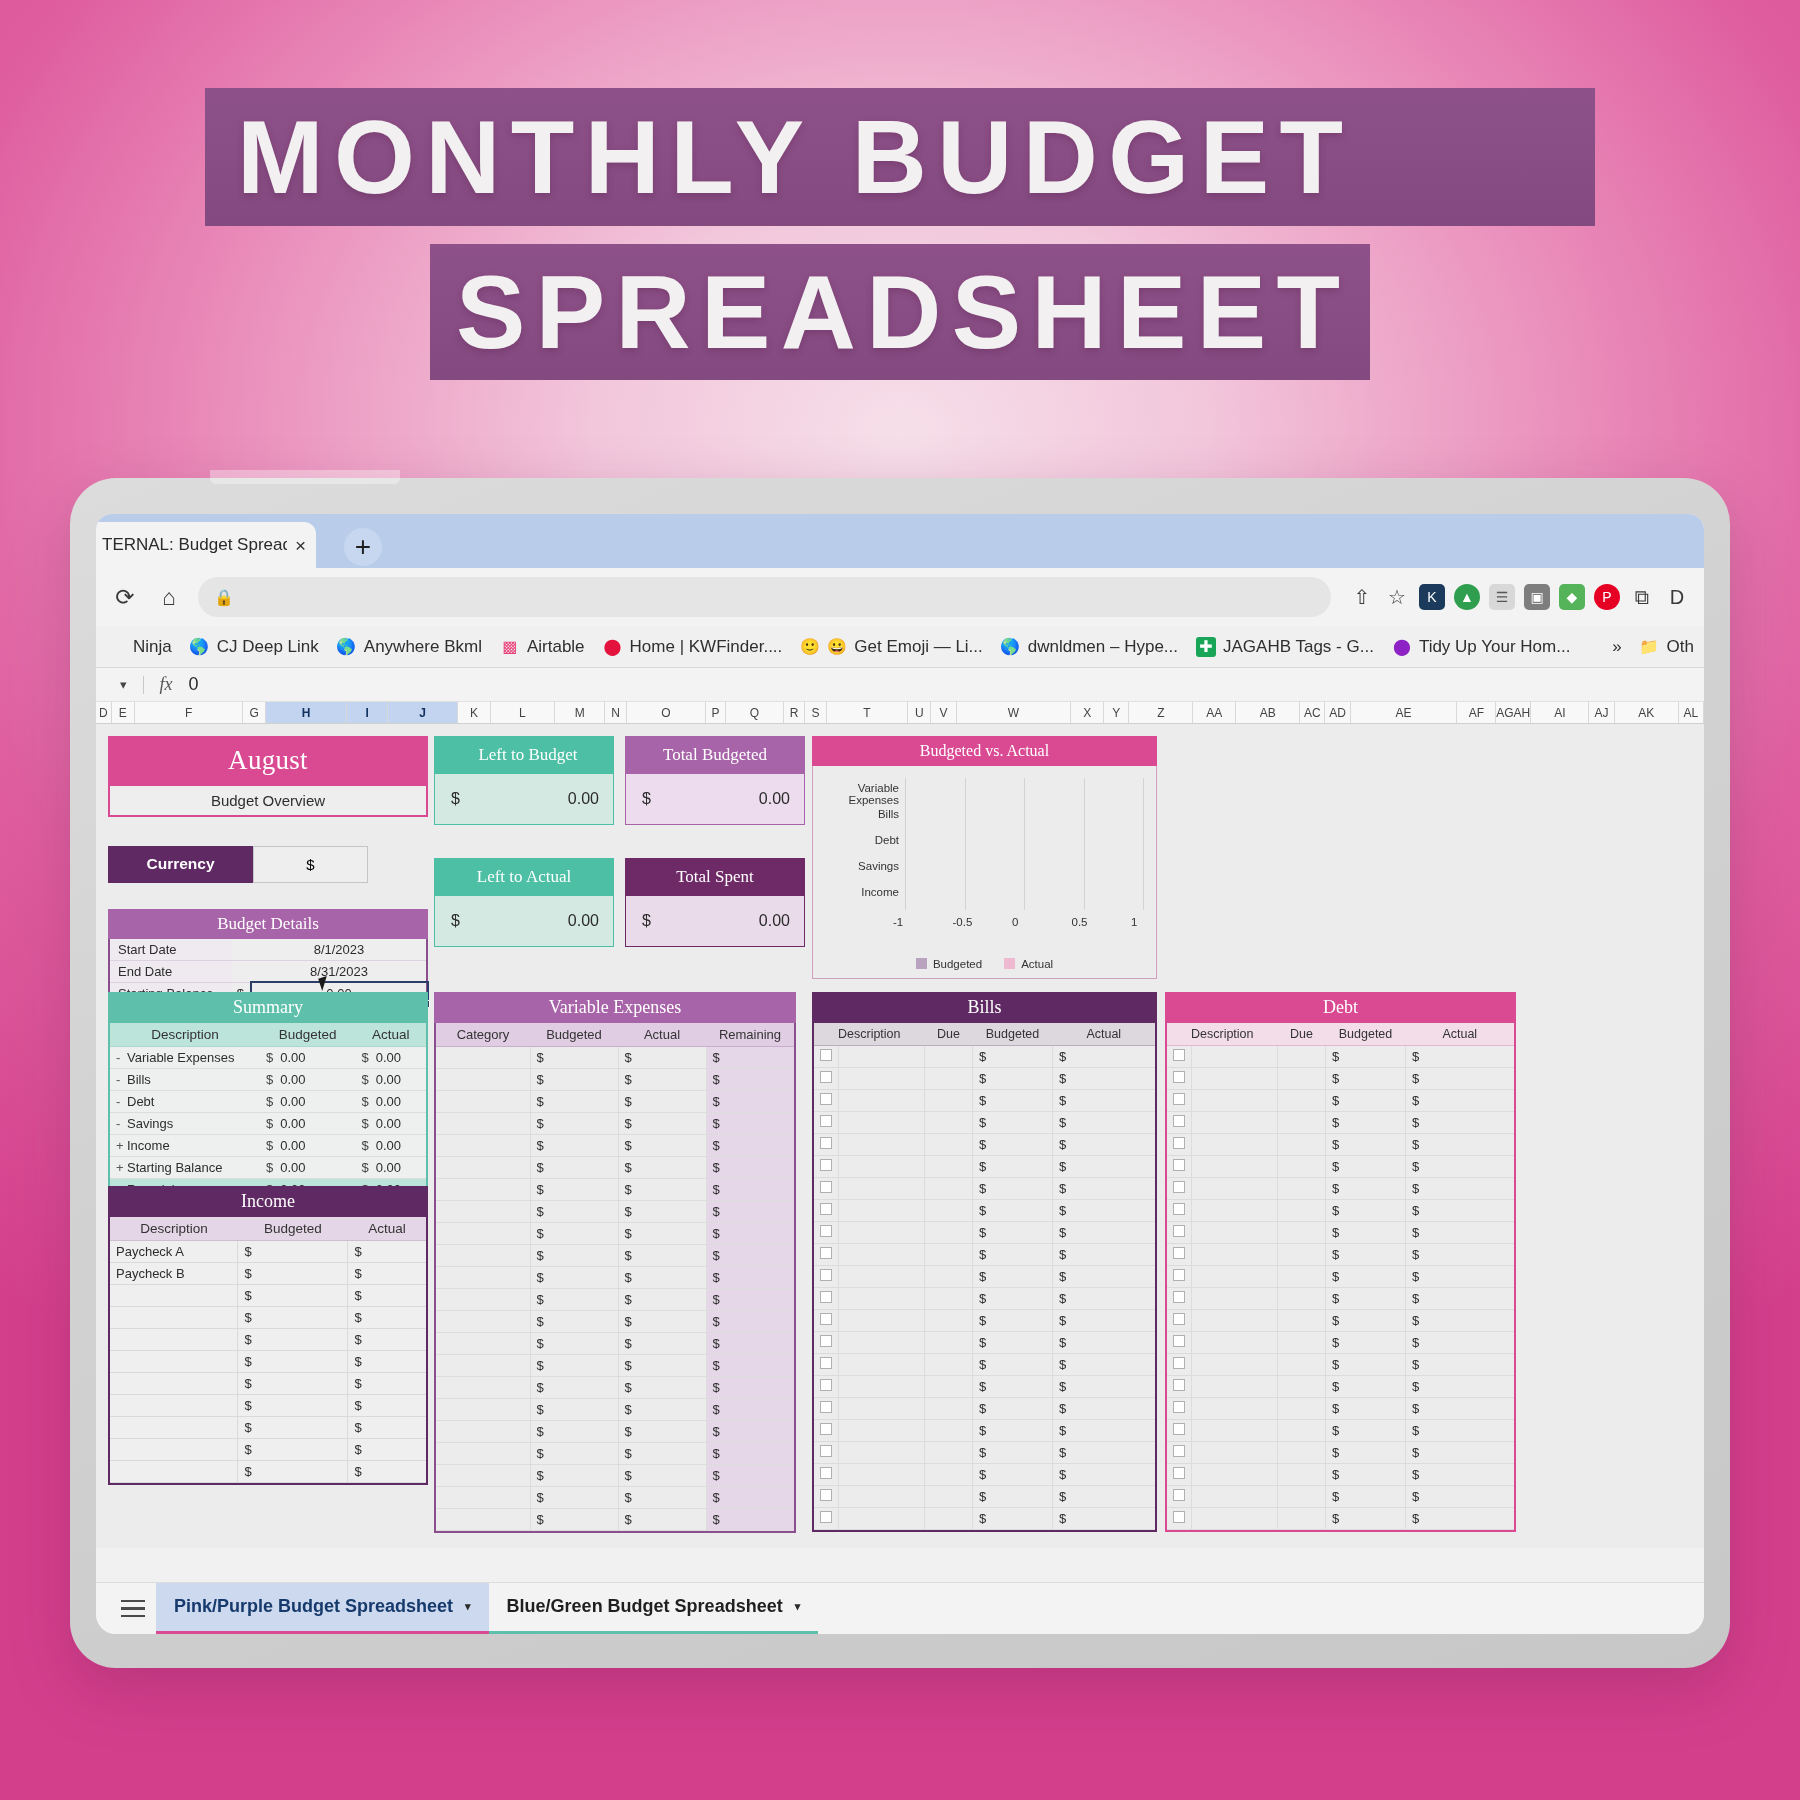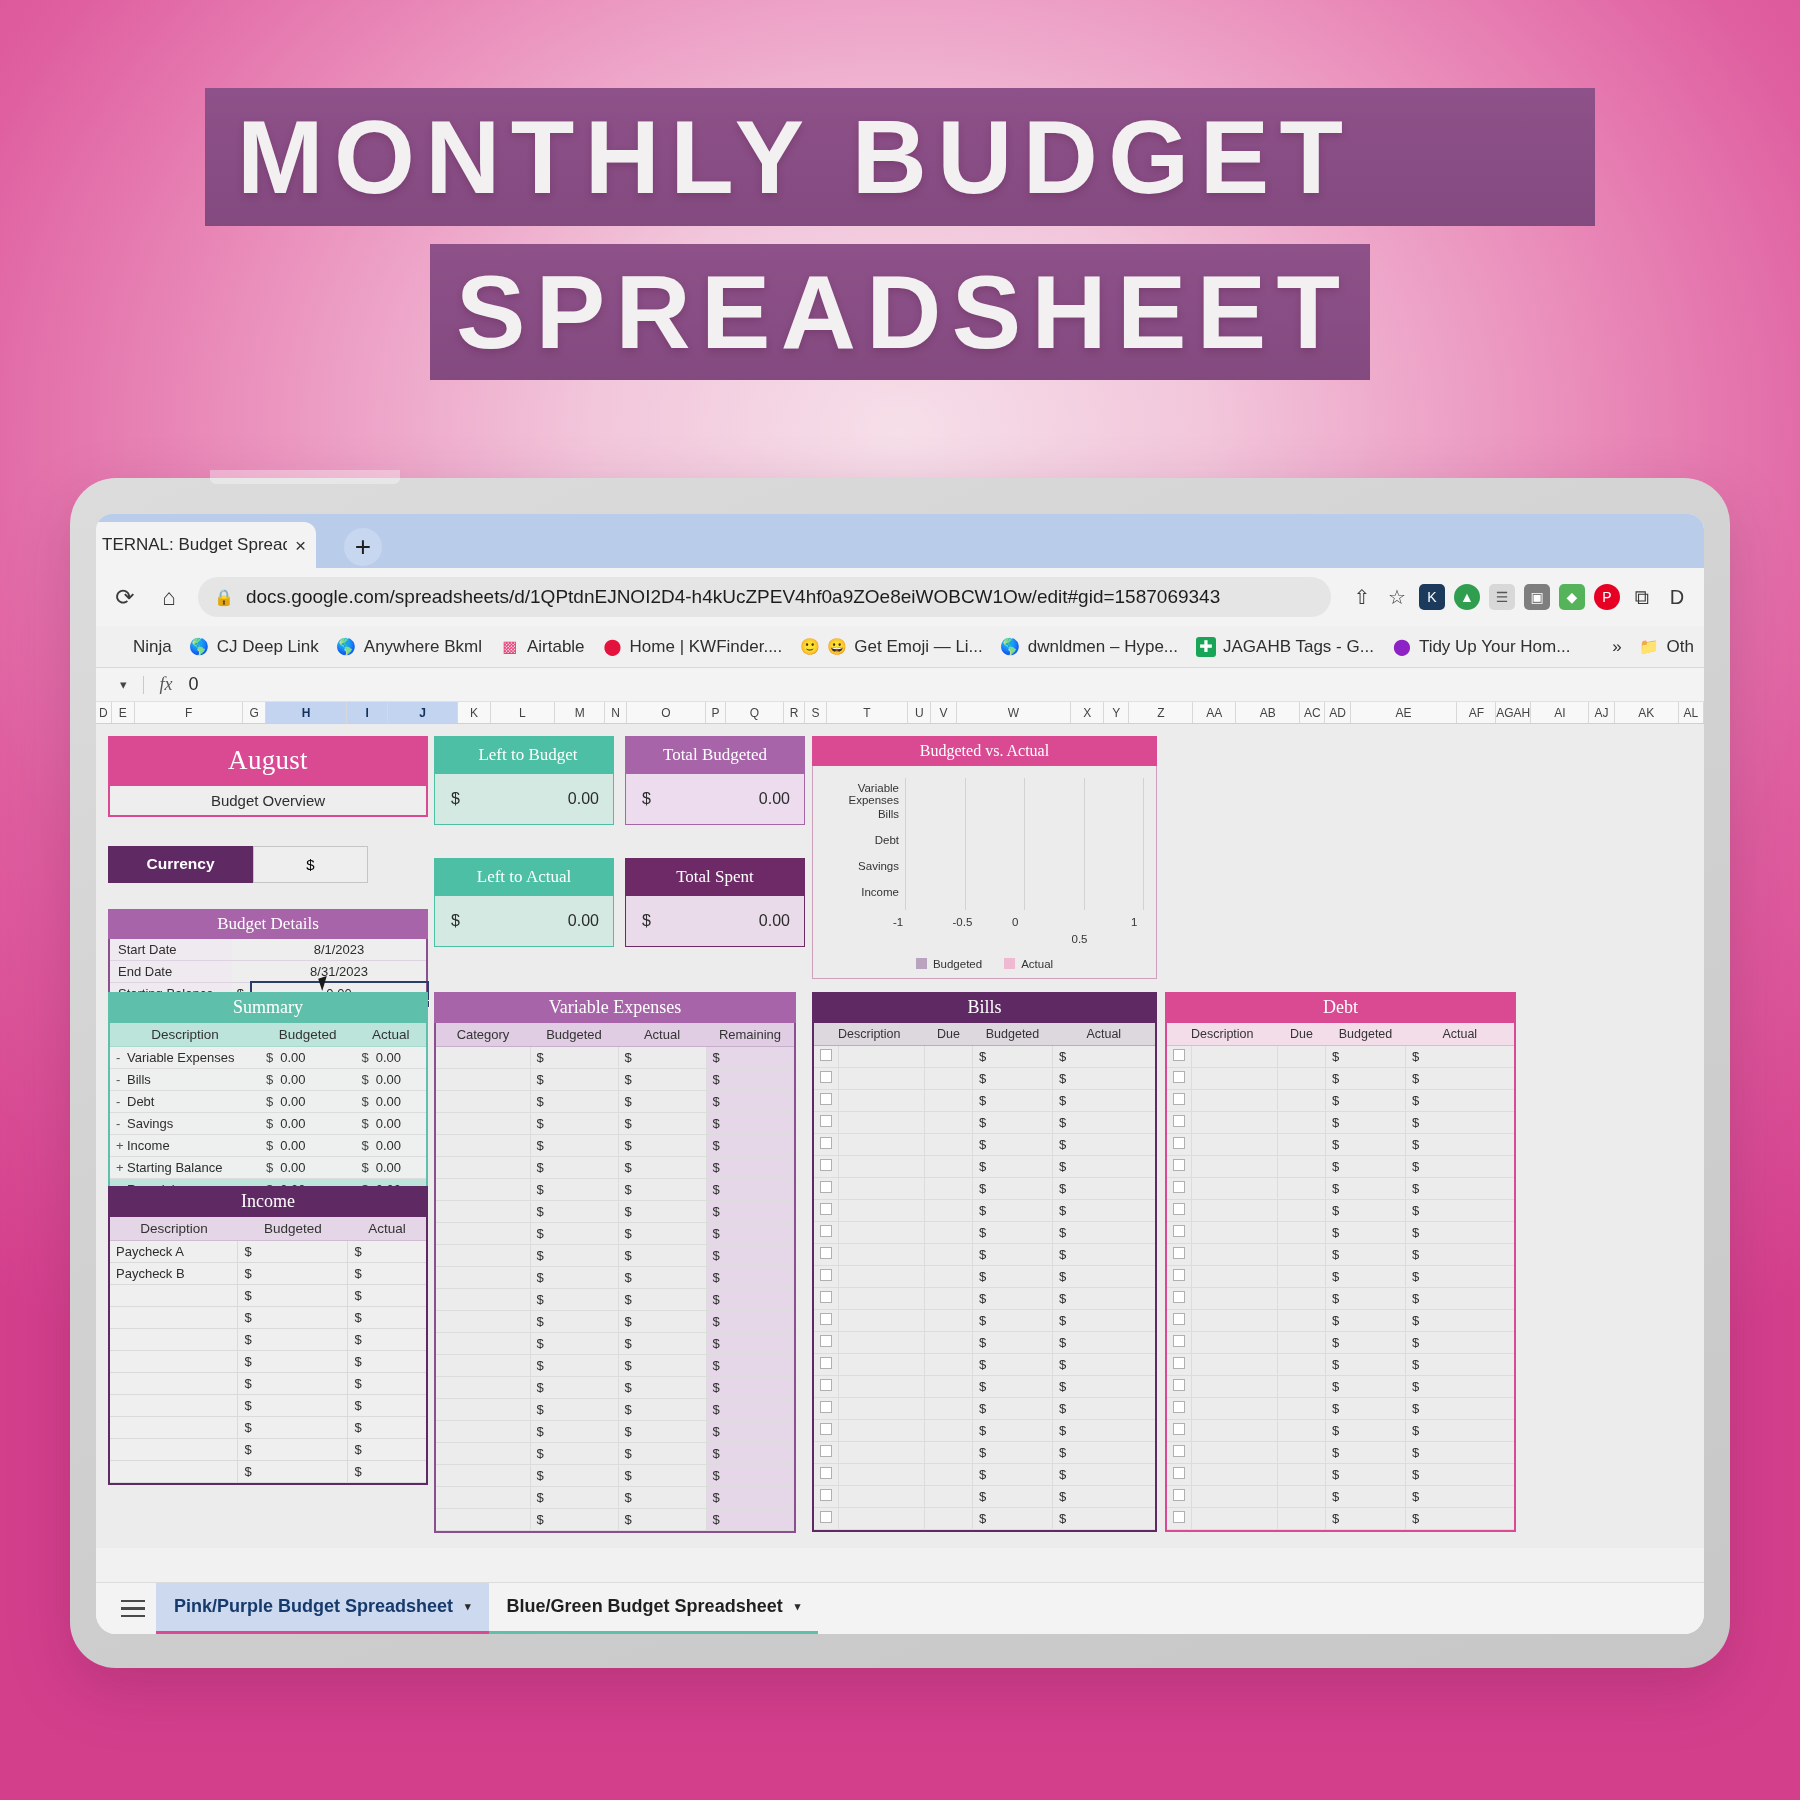--- a/index.html
+++ b/index.html
@@ -311,21 +311,20 @@
         <span class="tab-close">×</span>
       </div>
       <div class="newtab">+</div>
     </div>
 
     <div class="omnibar">
       <span class="nav-ico">⟳</span>
       <span class="nav-ico">⌂</span>
       <div class="urlbox">
         <span class="lock">🔒</span>
-        <span>docs.google.com/spreadsheets/d/1QPtdnEJNOI2D4-h4kUcZPEV4hf0a9ZOe8eiWOBCW1Ow/edit#gid=1587069343</span>
       </div>
       <div class="ext-row">
         <span class="ext plain">⇧</span>
         <span class="ext plain">☆</span>
         <span class="ext" style="background:#1b3a5c">K</span>
         <span class="ext" style="background:#2f9e4f;border-radius:50%">▲</span>
         <span class="ext" style="background:#d8d8d8;color:#555">☰</span>
         <span class="ext" style="background:#7e7e7e">▣</span>
         <span class="ext" style="background:#55b35a">◆</span>
         <span class="ext" style="background:#e60023;border-radius:50%">P</span>
@@ -622,21 +621,21 @@
             <div class="cat-label" style="top: 68px;">Debt</div>
             <div class="cat-label" style="top: 94px;">Savings</div>
             <div class="cat-label" style="top: 120px;">Income</div>
             <div class="gridline" style="left: 92px;"></div>
             <div class="axis-tick" style="left: 80px;">-1</div>
             <div class="gridline" style="left: 151.5px;"></div>
             <div class="axis-tick" style="left: 139.5px;">-0.5</div>
             <div class="gridline" style="left: 211px;"></div>
             <div class="axis-tick" style="left: 199px;">0</div>
             <div class="gridline" style="left: 270.5px;"></div>
-            <div class="axis-tick" style="left: 258.5px; margin-top: 17px;">0.5</div>
+            <div class="axis-tick" style="left: 258.5px;">0.5</div>
             <div class="gridline" style="left: 330px;"></div>
             <div class="axis-tick" style="left: 318px;">1</div>
             <div class="legend">
               <div><span class="sw" style="background:#b9a3bf"></span>Budgeted</div>
               <div><span class="sw" style="background:#f0b9d2"></span>Actual</div>
             </div>
           </div>
       </div>
 
 

